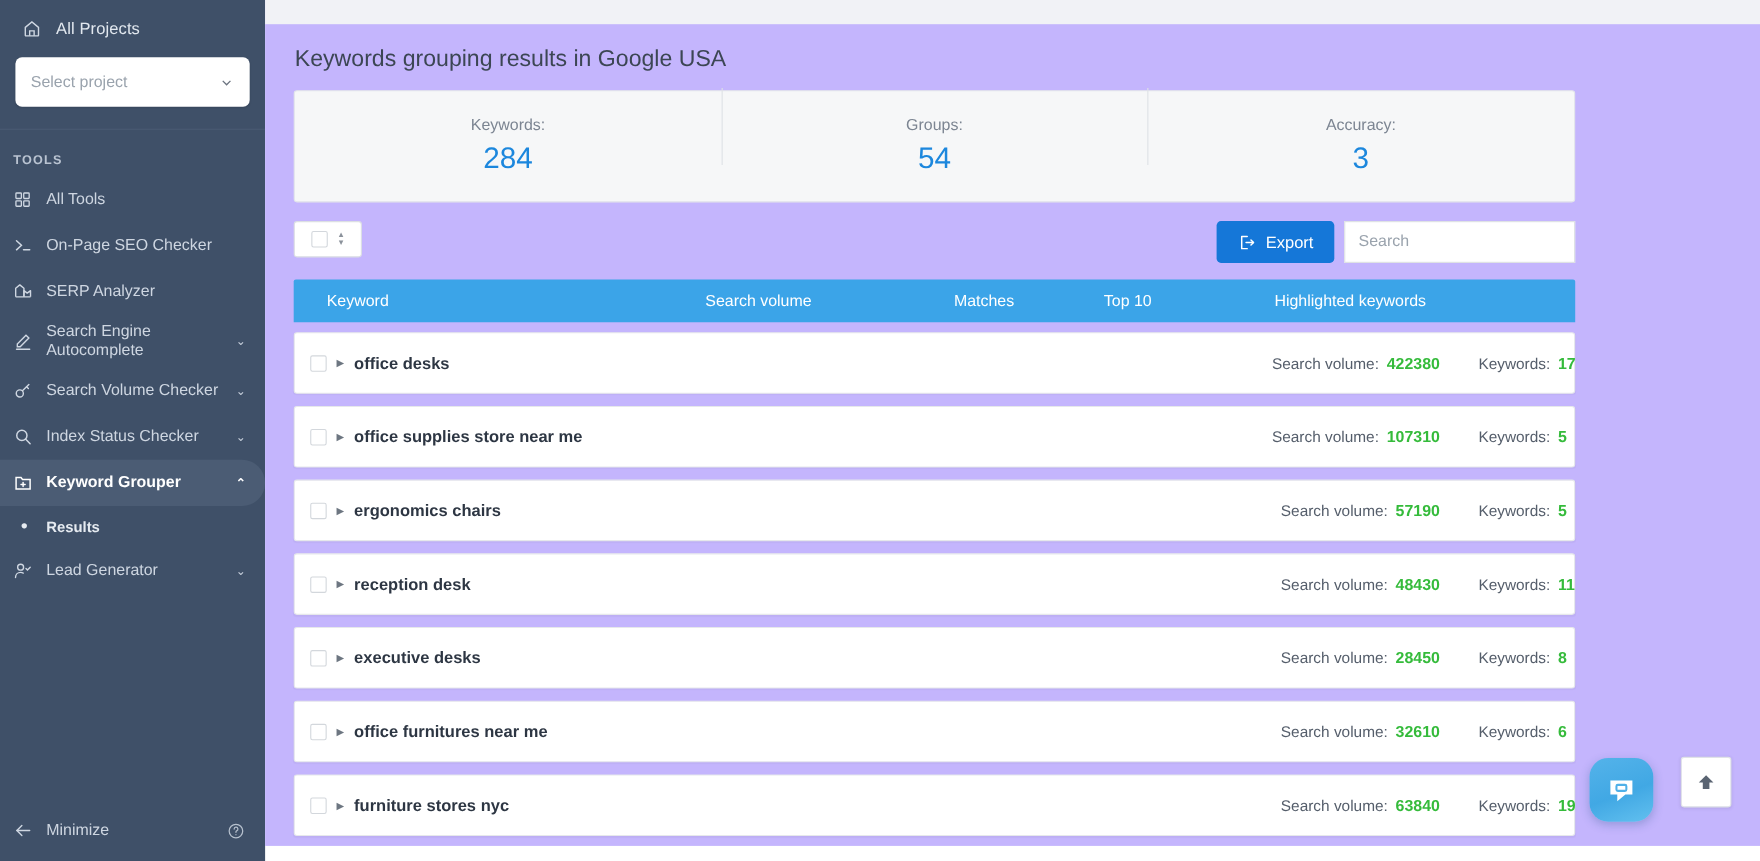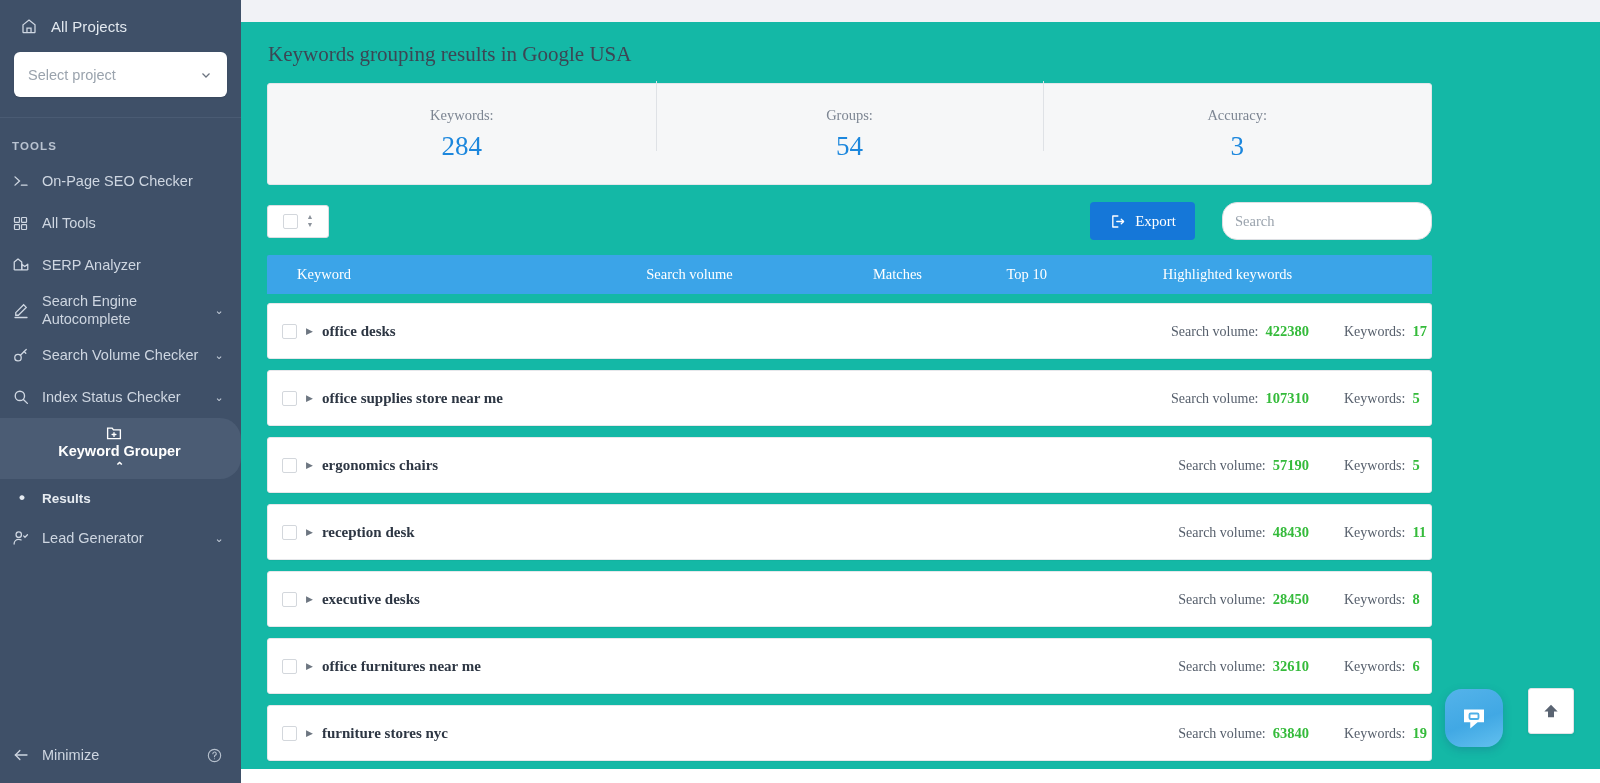--- a/index.html
+++ b/index.html
@@ -60,21 +60,20 @@
     width: 30px; min-width: 30px;
     display: flex; align-items: center; justify-content: flex-start;
     color: #cfd7e2;
   }
   .sb-item .txt { flex: 1; line-height: 1.25; }
   .sb-item .caret { color: #c3ccd8; width: 16px; text-align: center; font-size: 11px; }
   .sb-item.active {
     background: #4b5c74;
     color: #ffffff;
     font-weight: bold;
-    flex-direction: column;
   }
   .sb-item.active .ico, .sb-item.active .caret { color: #fff; }
   .sb-sub {
     display: flex; align-items: center;
     height: 38px; padding-left: 12px;
     font-size: 13.5px; color: #e6ebf1; font-weight: bold;
   }
   .sb-sub .dot {
     width: 30px; min-width: 30px; text-align: left; padding-left: 7px;
     color: #e6ebf1; font-size: 17px; line-height: 0;
@@ -83,22 +82,22 @@
     margin-top: auto;
     display: flex; align-items: center;
     height: 56px; padding: 0 18px 0 12px;
     color: #ced6e1; font-size: 14.5px;
   }
   .sb-bottom .ico { width: 30px; min-width: 30px; display:flex; align-items:center; }
   .sb-bottom .help { margin-left: auto; color: #b6c0cd; }
 
   
   .main {
-    flex: 1; height: 769px; background: #14b8a6;
-    position: relative; overflow: hidden; font-family: Liberation Serif, serif;
+    flex: 1; height: 769px; background: #c4b5fd;
+    position: relative; overflow: hidden;
   }
   .topstrip { height: 22px; background: #f1f2f6; width: 100%; }
   .content { padding: 0 168px 0 26px; }
   .page-title {
     font-size: 21px; color: #3c4654; font-weight: normal;
     padding: 20px 0 16px 1px;
   }
 
   .stats {
     border: 1px solid #e3e6ea;
@@ -110,21 +109,21 @@
   }
   .stat { flex: 1; text-align: center; position: relative; }
   .stat + .stat::before {
     content: ""; position: absolute; left: 0; top: -26px;
     width: 1px; height: 70px; background: #dfe2e6;
   }
   .stat .k { font-size: 14.5px; color: #7c8592; }
   .stat .v { font-size: 27px; color: #1c87dd; margin-top: 7px; font-weight: normal; }
 
   .toolbar {
-    display: flex; align-items: center;
+    display: flex; align-items: flex-start;
     margin-top: 17px;
     height: 38px;
   }
   .sel-box {
     width: 62px; height: 33px;
     border: 1px solid #dcdfe3; border-radius: 3px;
     background: #fff;
     display: flex; align-items: center; justify-content: center; gap: 9px;
   }
   .sel-box .cb {
@@ -137,22 +136,22 @@
   .btn-export {
     background: #1577d8; color: #fff;
     border: none; border-radius: 4px;
     height: 38px; padding: 0 19px;
     font-size: 15px; font-family: inherit;
     display: flex; align-items: center; gap: 9px;
     cursor: pointer;
   }
   .search-input {
     width: 210px; height: 38px;
-    border: 1px solid #dcdfe3; border-radius: 15px;
-    margin-left: 27px;
+    border: 1px solid #dcdfe3; border-radius: 0;
+    margin-left: 9px;
     padding: 0 12px;
     font-size: 14.5px; font-family: inherit;
     color: #3c4654;
     background: #fff;
     outline: none;
   }
   .search-input::placeholder { color: #9aa3ad; }
 
   
   .thead {
@@ -250,38 +249,38 @@
         </span>
       </div>
     </div>
 
     <div class="sb-divider"></div>
 
     <div class="sb-section-title">TOOLS</div>
 
     <div class="sb-item">
       <span class="ico">
-        <svg width="18" height="18" viewBox="0 0 24 24" fill="none" stroke="#cfd7e2" stroke-width="1.8" stroke-linecap="round">
-          <path d="M4 6.5 10 12 4 17.5"></path>
-            <path d="M12.5 17.5H20"></path>
-        </svg>
-      </span>
-      <span class="txt">On-Page SEO Checker</span>
-    </div>
-
-    <div class="sb-item">
-      <span class="ico">
         <svg width="17" height="17" viewBox="0 0 24 24" fill="none" stroke="#cfd7e2" stroke-width="1.7">
           <rect x="3.5" y="3.5" width="7" height="7" rx="1"></rect>
             <rect x="13.5" y="3.5" width="7" height="7" rx="1"></rect>
           <rect x="3.5" y="13.5" width="7" height="7" rx="1"></rect>
             <rect x="13.5" y="13.5" width="7" height="7" rx="1"></rect>
         </svg>
       </span>
       <span class="txt">All Tools</span>
+    </div>
+
+    <div class="sb-item">
+      <span class="ico">
+        <svg width="18" height="18" viewBox="0 0 24 24" fill="none" stroke="#cfd7e2" stroke-width="1.8" stroke-linecap="round">
+          <path d="M4 6.5 10 12 4 17.5"></path>
+            <path d="M12.5 17.5H20"></path>
+        </svg>
+      </span>
+      <span class="txt">On-Page SEO Checker</span>
     </div>
 
     <div class="sb-item">
       <span class="ico">
         <svg width="18" height="18" viewBox="0 0 24 24" fill="none" stroke="#cfd7e2" stroke-width="1.7" stroke-linejoin="round">
           <path d="M3 18.5V8l5-4 5 4v10.5"></path>
             <path d="M13 18.5V11l4 3 4-3v7.5"></path>
           <path d="M3 18.5h18"></path>
         </svg>
       </span>

